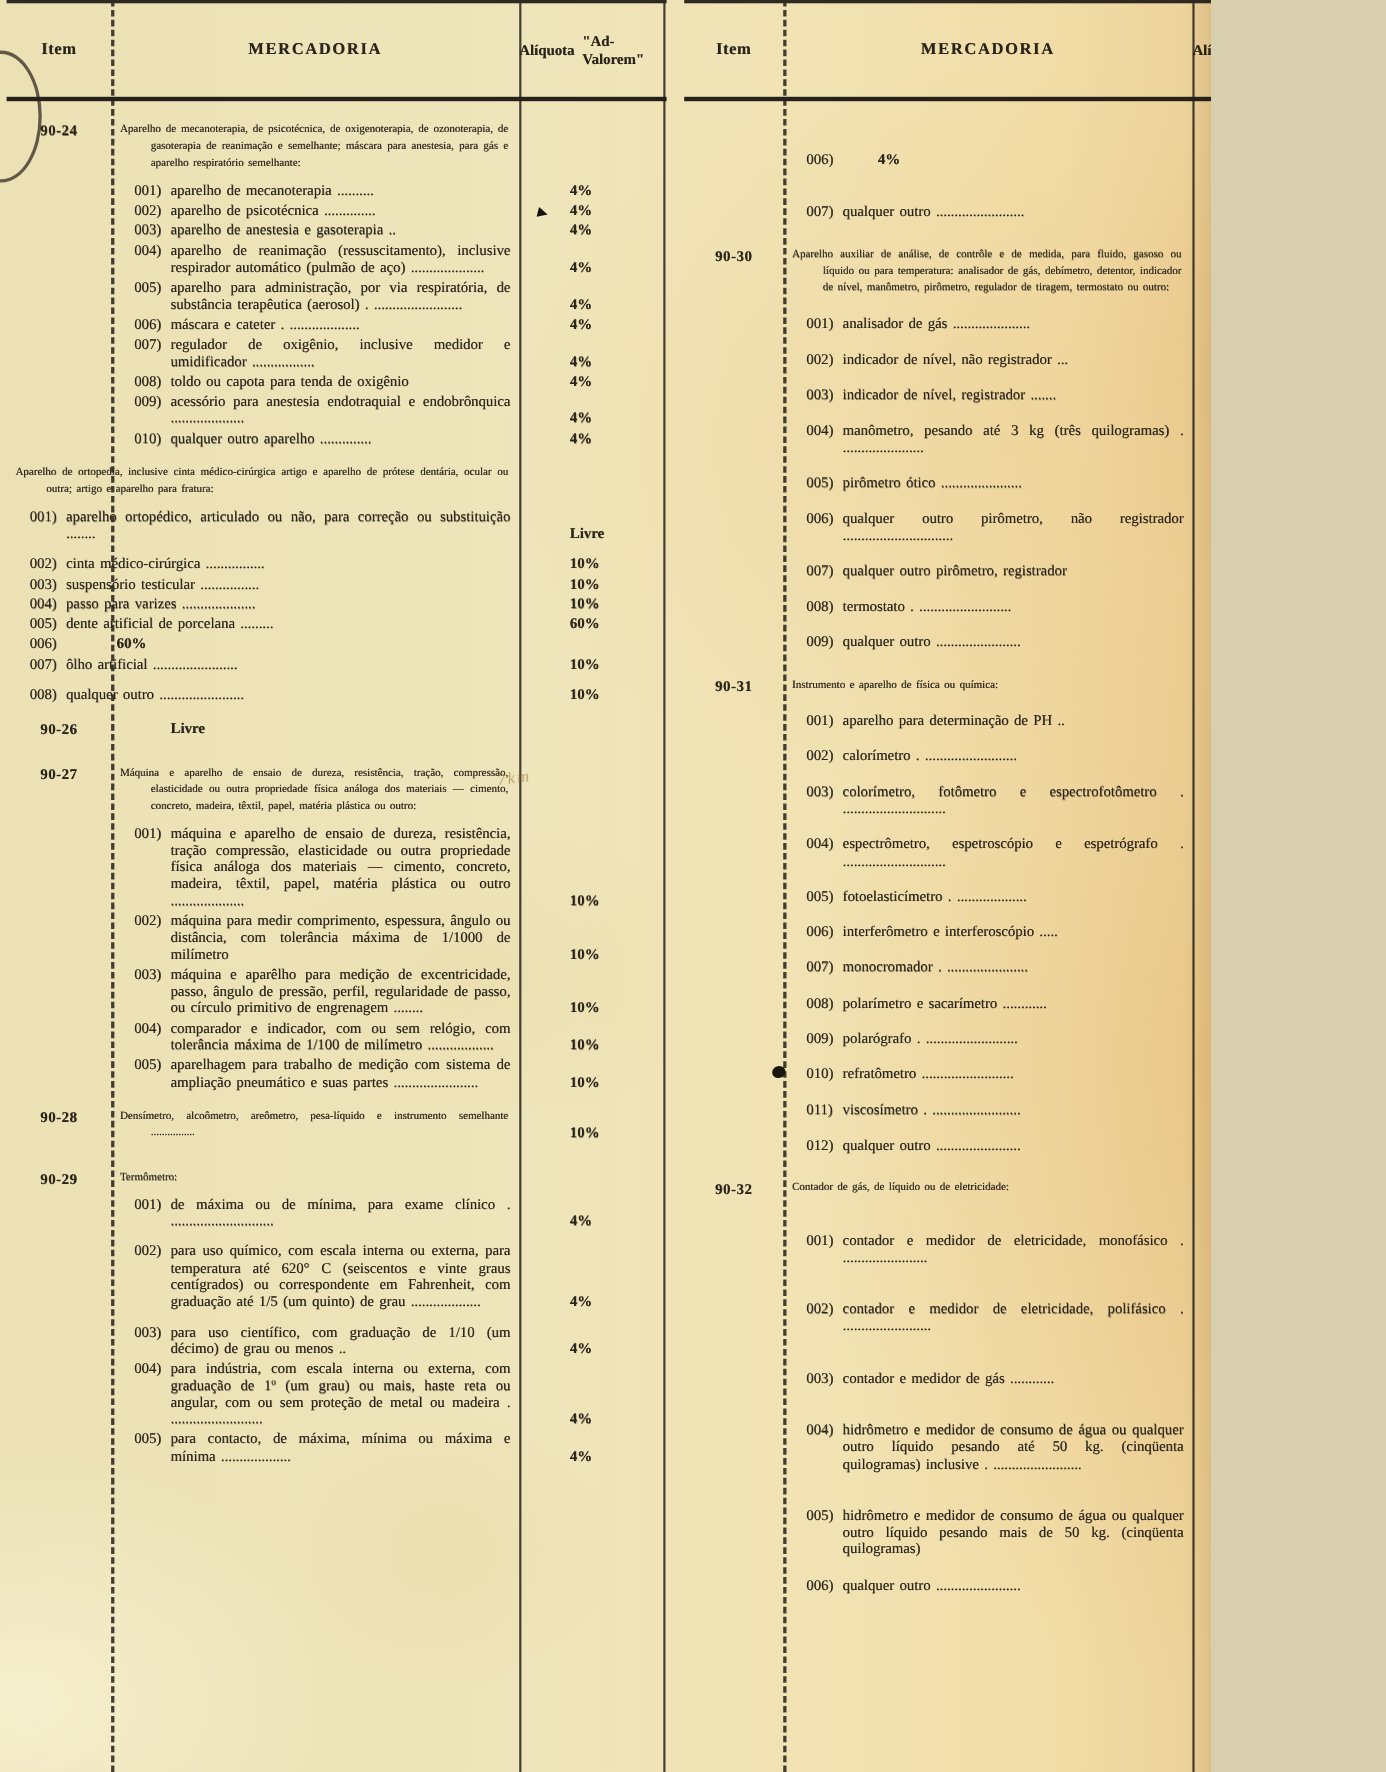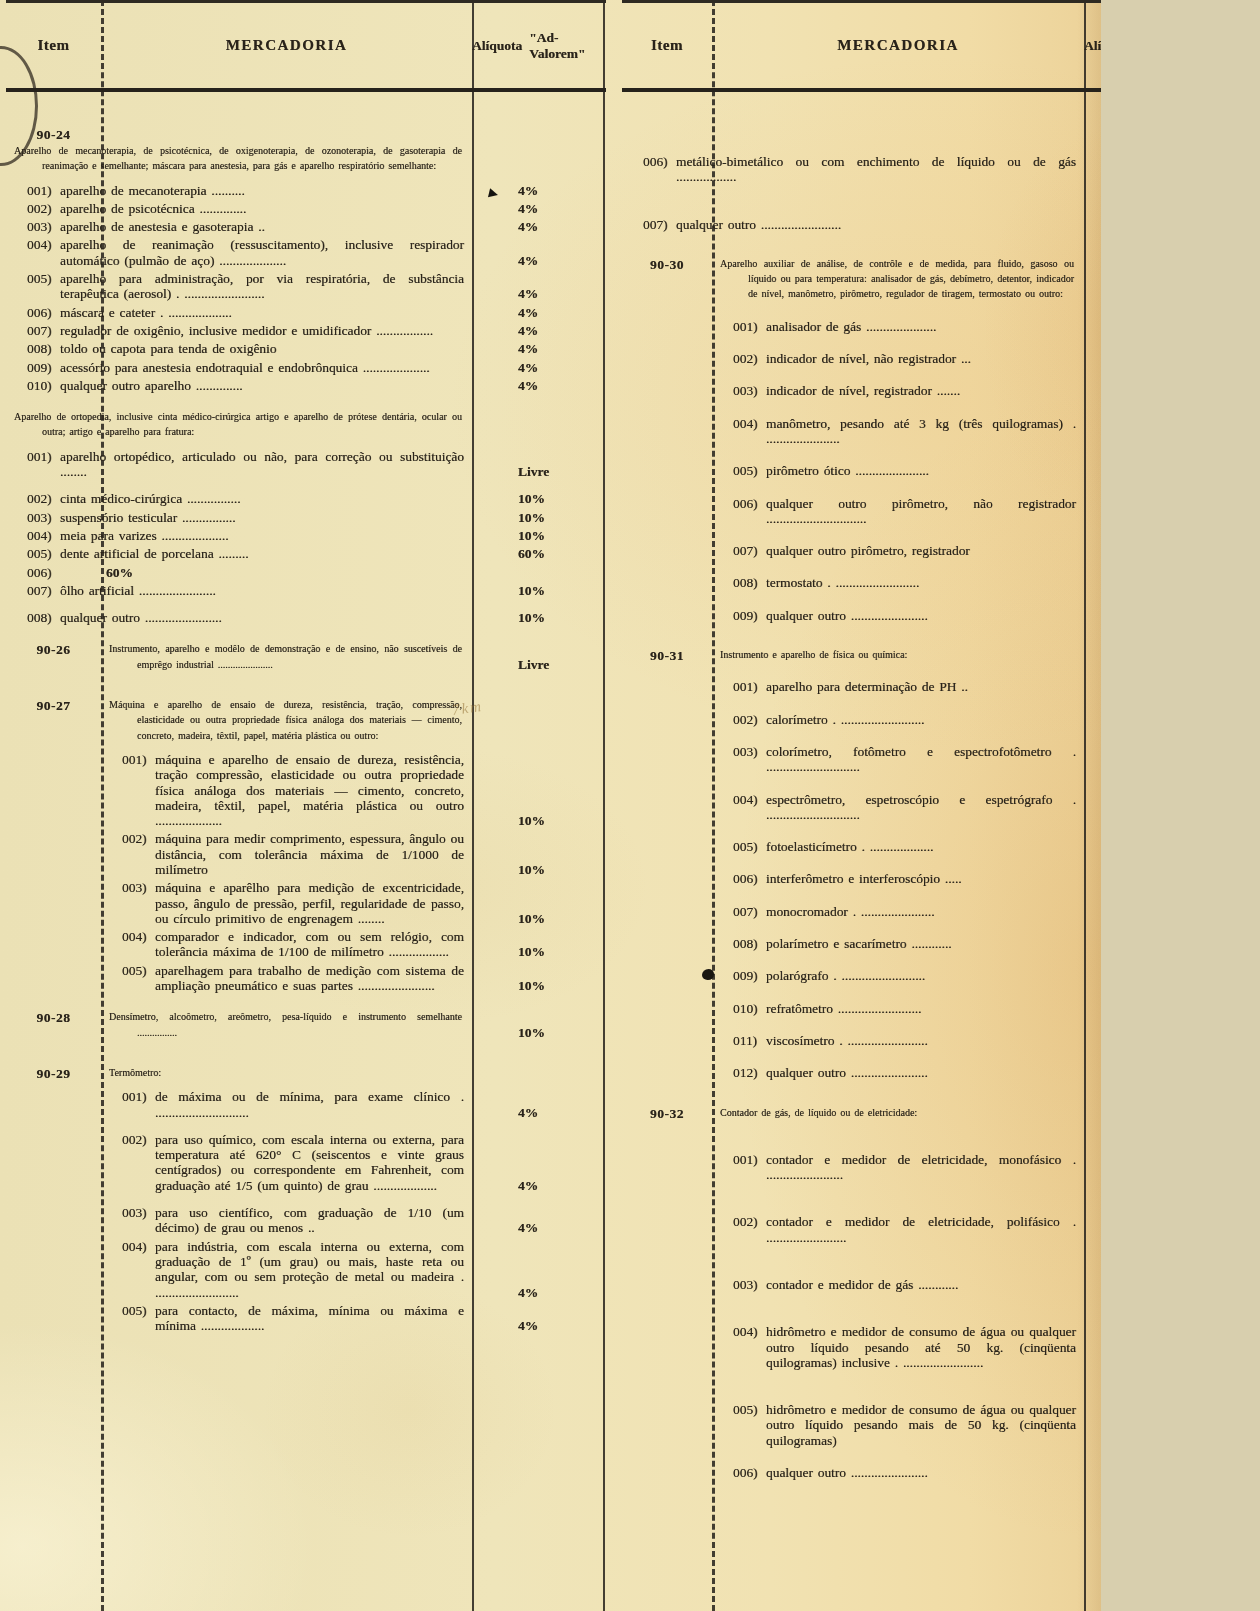--- a/index.html
+++ b/index.html
@@ -35,21 +35,21 @@
     font-weight:700;font-size:15px;letter-spacing:.5px;}
   .t-right .h-item{width:90px;}
   .h-merc{flex:1;display:flex;align-items:center;justify-content:center;
     font-weight:700;font-size:15px;letter-spacing:1.5px;}
   .h-aliq{width:134px;display:flex;flex-direction:row;align-items:center;justify-content:center;
     gap:7px;font-weight:700;font-size:13.5px;}
   .t-right .h-aliq{width:114px;}
   .tb{position:relative;padding-top:18px;}
   .t-right .tb{padding-top:28px;}
   .sec{display:flex;margin-top:16px;}
-  div.sec:first-of-type{margin-top:16px;flex-direction:column;}
+  div.sec:first-of-type{margin-top:0;}
   .t-right .sec{margin-top:24px;}
   .s-code{width:95px;flex-shrink:0;text-align:center;font-weight:700;font-size:13.5px;
     letter-spacing:.5px;padding-top:1px;}
   .t-right .s-code{width:90px;}
   .s-body{flex:1;min-width:0;padding-left:8px;}
   .hd{display:flex;}
   .hd-text{flex:1;min-width:0;font-size:10px;line-height:15.3px;text-align:justify;
     padding:0 10px 0 28px;text-indent:-28px;word-spacing:1.5px;}
   .hd-val{width:134px;flex-shrink:0;align-self:flex-end;font-weight:700;font-size:13.5px;
     line-height:15.3px;padding-left:46px;box-sizing:border-box;}
@@ -194,21 +194,21 @@
                 </div>
 
                 <div class="entry">
                   <div class="e-num">003)</div>
                   <div class="e-text">suspensório testicular ................</div>
                   <div class="e-val">10%</div>
                 </div>
 
                 <div class="entry">
                   <div class="e-num">004)</div>
-                  <div class="e-text">meia para varizes ....................</div>
+                  <div class="e-text">passo para varizes ....................</div>
                   <div class="e-val">10%</div>
                 </div>
 
                 <div class="entry">
                   <div class="e-num">005)</div>
                   <div class="e-text">dente artificial de porcelana .........</div>
                   <div class="e-val">60%</div>
                 </div>
 
                 <div class="entry">
@@ -228,21 +228,20 @@
                   <div class="e-val">10%</div>
                 </div>
               </div>
           </div>
         </div>
 
         <div class="sec">
           <div class="s-code">90-26</div>
           <div class="s-body">
             <div class="hd">
-              <div class="hd-text">Instrumento, aparelho e modêlo de demonstração e de ensino, não suscetíveis de emprêgo industrial ......................</div>
               <div class="hd-val">Livre</div>
             </div>
             <div class="entries">
               
             </div>
           </div>
         </div>
 
         <div class="sec">
           <div class="s-code">90-27</div>
@@ -361,21 +360,20 @@
           <div class="s-code"></div>
           <div class="s-body">
             <div class="hd">
               <div class="hd-text"></div>
               <div class="hd-val"></div>
             </div>
             <div class="entries">
 
                 <div class="entry">
                   <div class="e-num">006)</div>
-                  <div class="e-text">metálico-bimetálico ou com enchimento de líquido ou de gás ..................</div>
                   <div class="e-val">4%</div>
                 </div>
 
                 <div class="entry" data-sp="1">
                   <div class="e-num">007)</div>
                   <div class="e-text">qualquer outro ........................</div>
                   <div class="e-val">4%</div>
                 </div>
               </div>
           </div>

